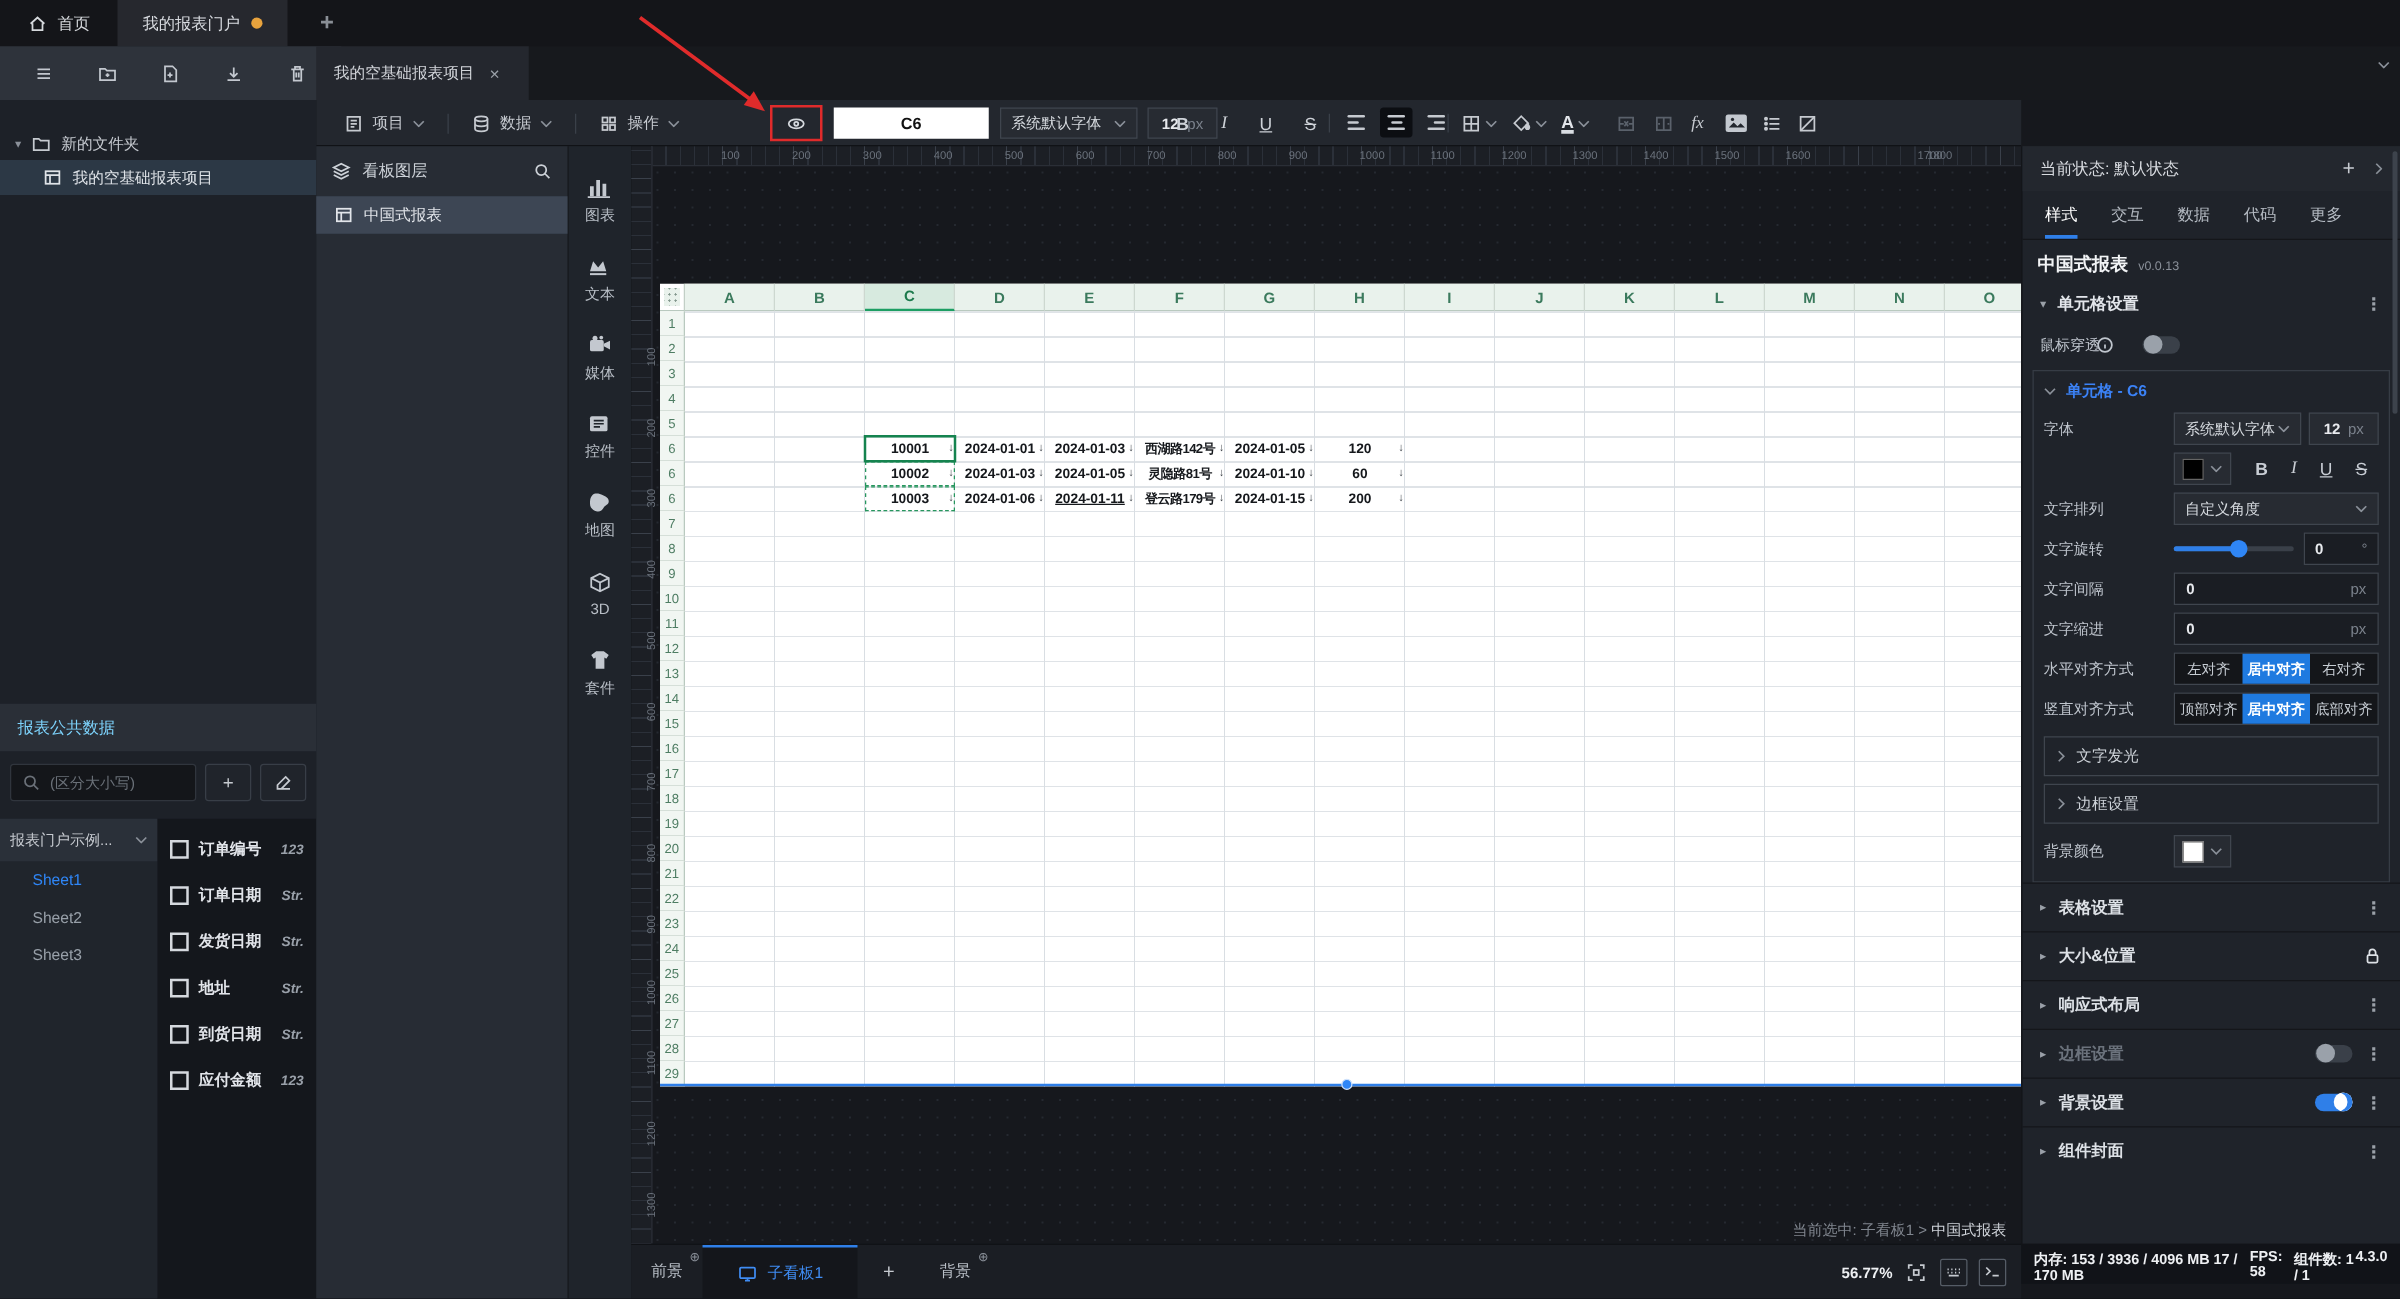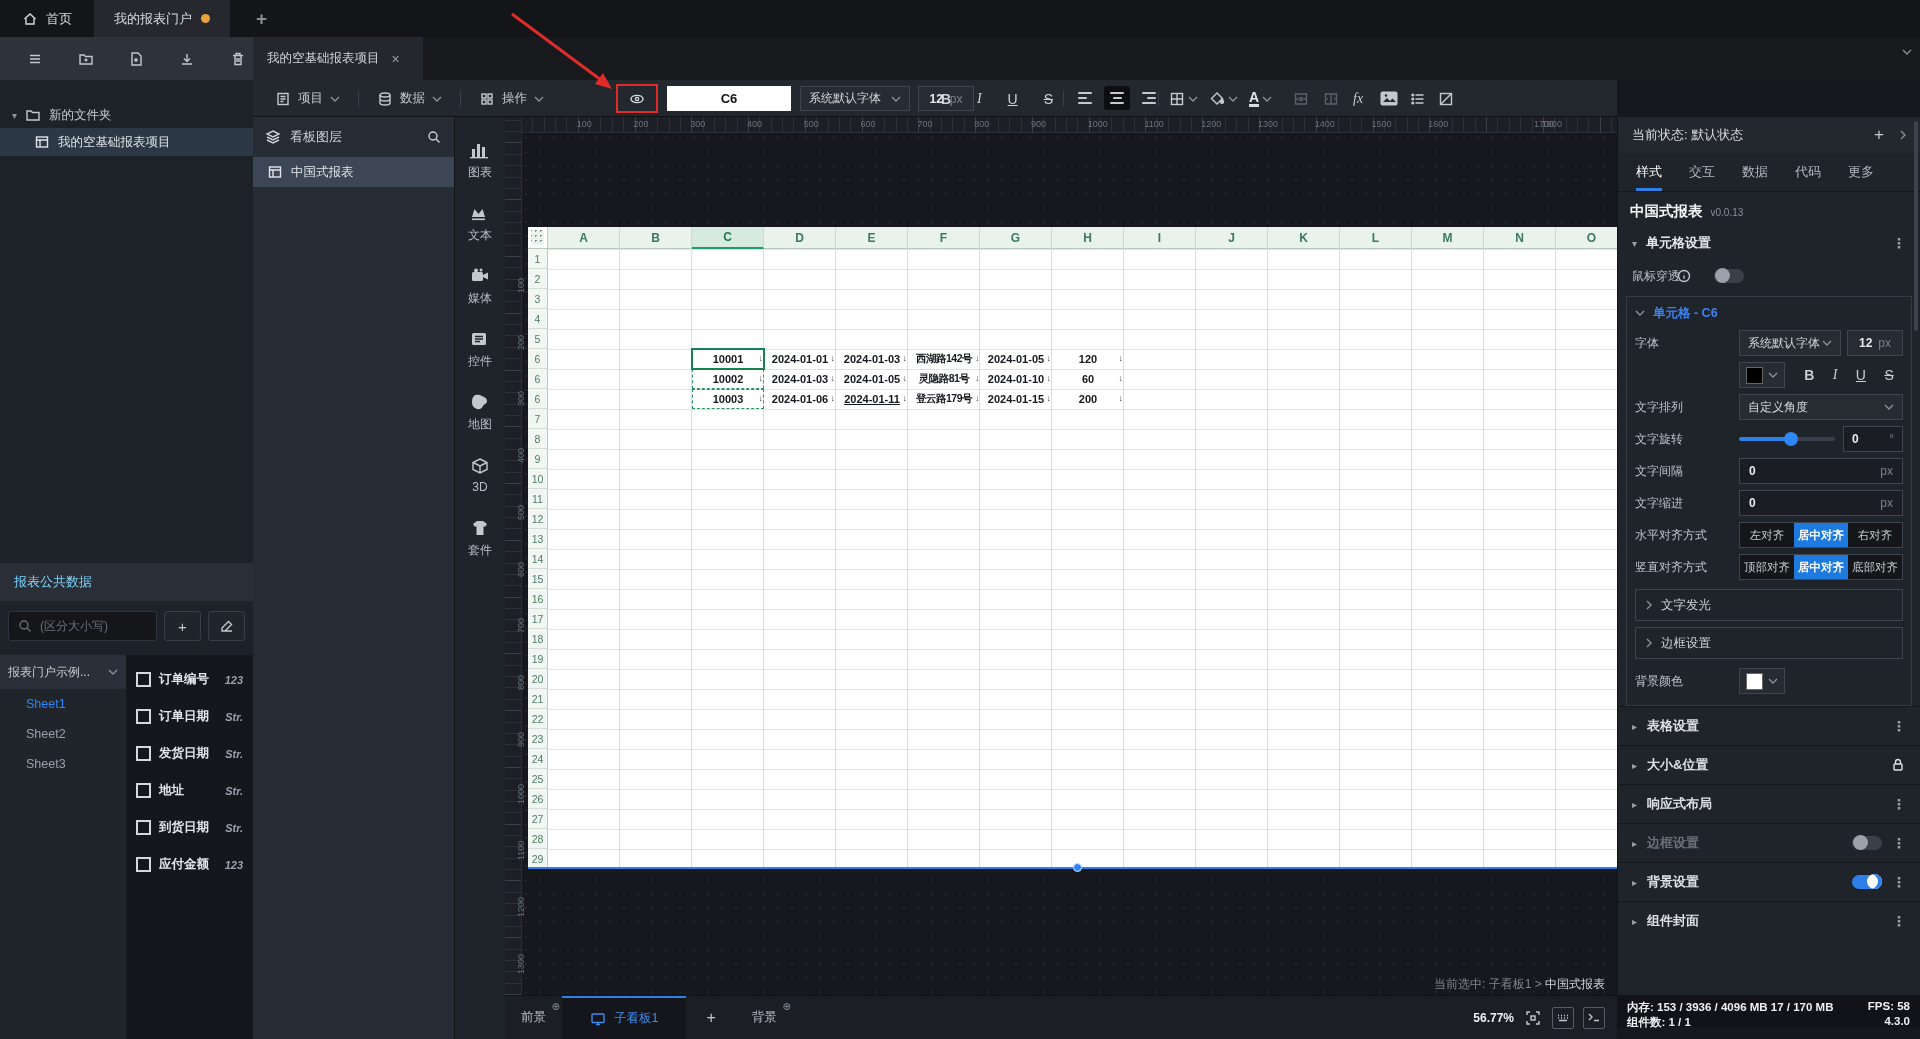--- a/index.html
+++ b/index.html
@@ -146,21 +146,21 @@
   .slider{position:relative;width:96px;height:4px;background:#3a4049;border-radius:2px;flex:none;}
   .slider .fill{position:absolute;left:0;top:0;height:4px;width:54%;background:#2f7fe8;border-radius:2px;}
   .slider .knob{position:absolute;left:54%;top:-5px;width:14px;height:14px;margin-left:-7px;border-radius:50%;background:#2f86f6;}
   .degbox{width:60px;height:26px;margin-left:8px;background:#1a1d23;border:1px solid #3f454e;display:flex;align-items:center;justify-content:space-between;padding:0 8px;color:#e8eaee;font-weight:bold;box-sizing:border-box;flex:none;}
   .degbox .unit{color:#7b828c;font-weight:normal;}
   .collapse-box{margin:6px 8px;border:1px solid #3f454e;height:30px;display:flex;align-items:center;gap:9px;padding:0 10px;font-size:12.5px;color:#cdd2d8;}
   .section-row{height:38px;border-top:1px solid #14161a;display:flex;align-items:center;gap:10px;padding:0 14px;font-size:13px;font-weight:bold;color:#dde1e6;}
   .section-row.dim{color:#6b727c;}
   .section-row .right{margin-left:auto;display:flex;align-items:center;gap:10px;}
   .rscroll{position:absolute;right:2px;top:4px;width:4px;height:210px;background:#3d434c;border-radius:2px;}
-  .info-block{position:absolute;left:1617px;top:995px;width:303px;height:32px;background:#111318;padding:5px 10px;display:flex;flex-direction:column;justify-content:space-between;font-size:11.5px;font-weight:bold;color:#eef0f3;box-sizing:border-box;}
+  .info-block{position:absolute;left:1617px;top:995px;width:303px;height:32px;background:#111318;padding:5px 10px;display:flex;flex-direction:row;justify-content:space-between;font-size:11.5px;font-weight:bold;color:#eef0f3;box-sizing:border-box;}
   .info-line{display:flex;justify-content:space-between;}
   .annotation{position:absolute;left:0;top:0;pointer-events:none;z-index:50;}
 </style>
 </head>
 <body>
 
 <div id="app">
 
   <div class="titlebar">
     <div class="tab-home">

